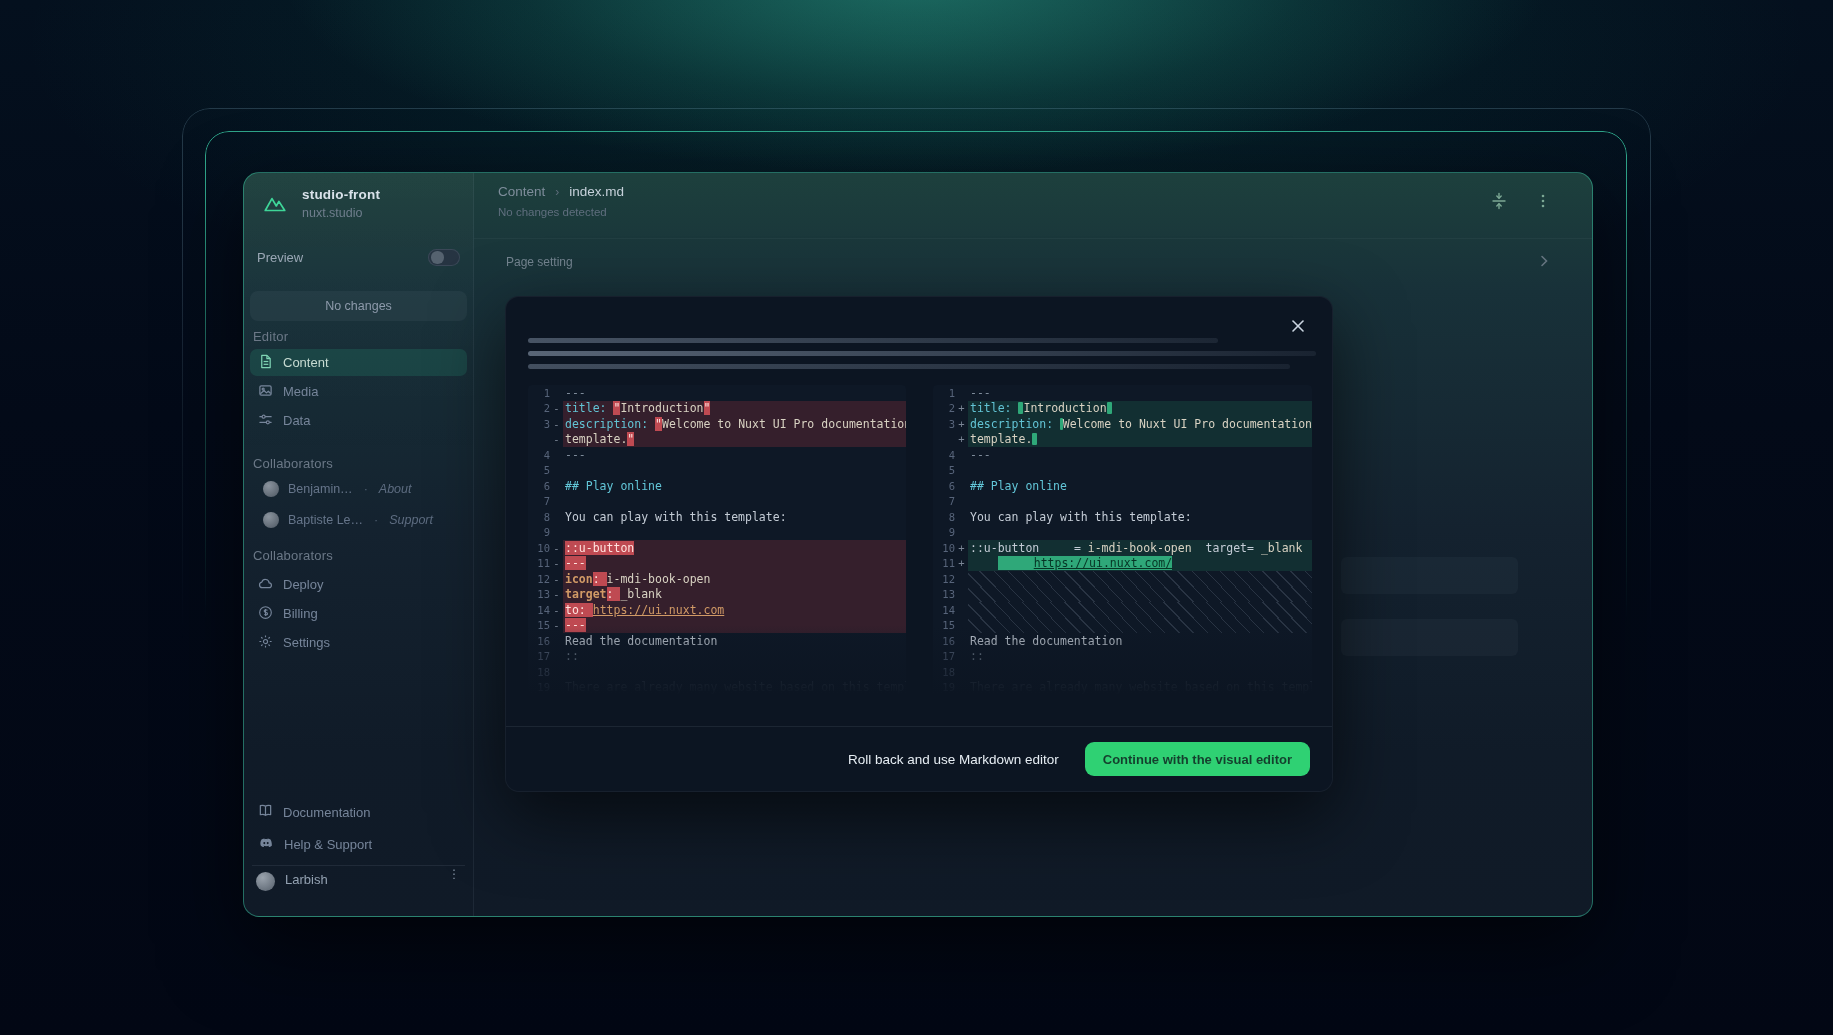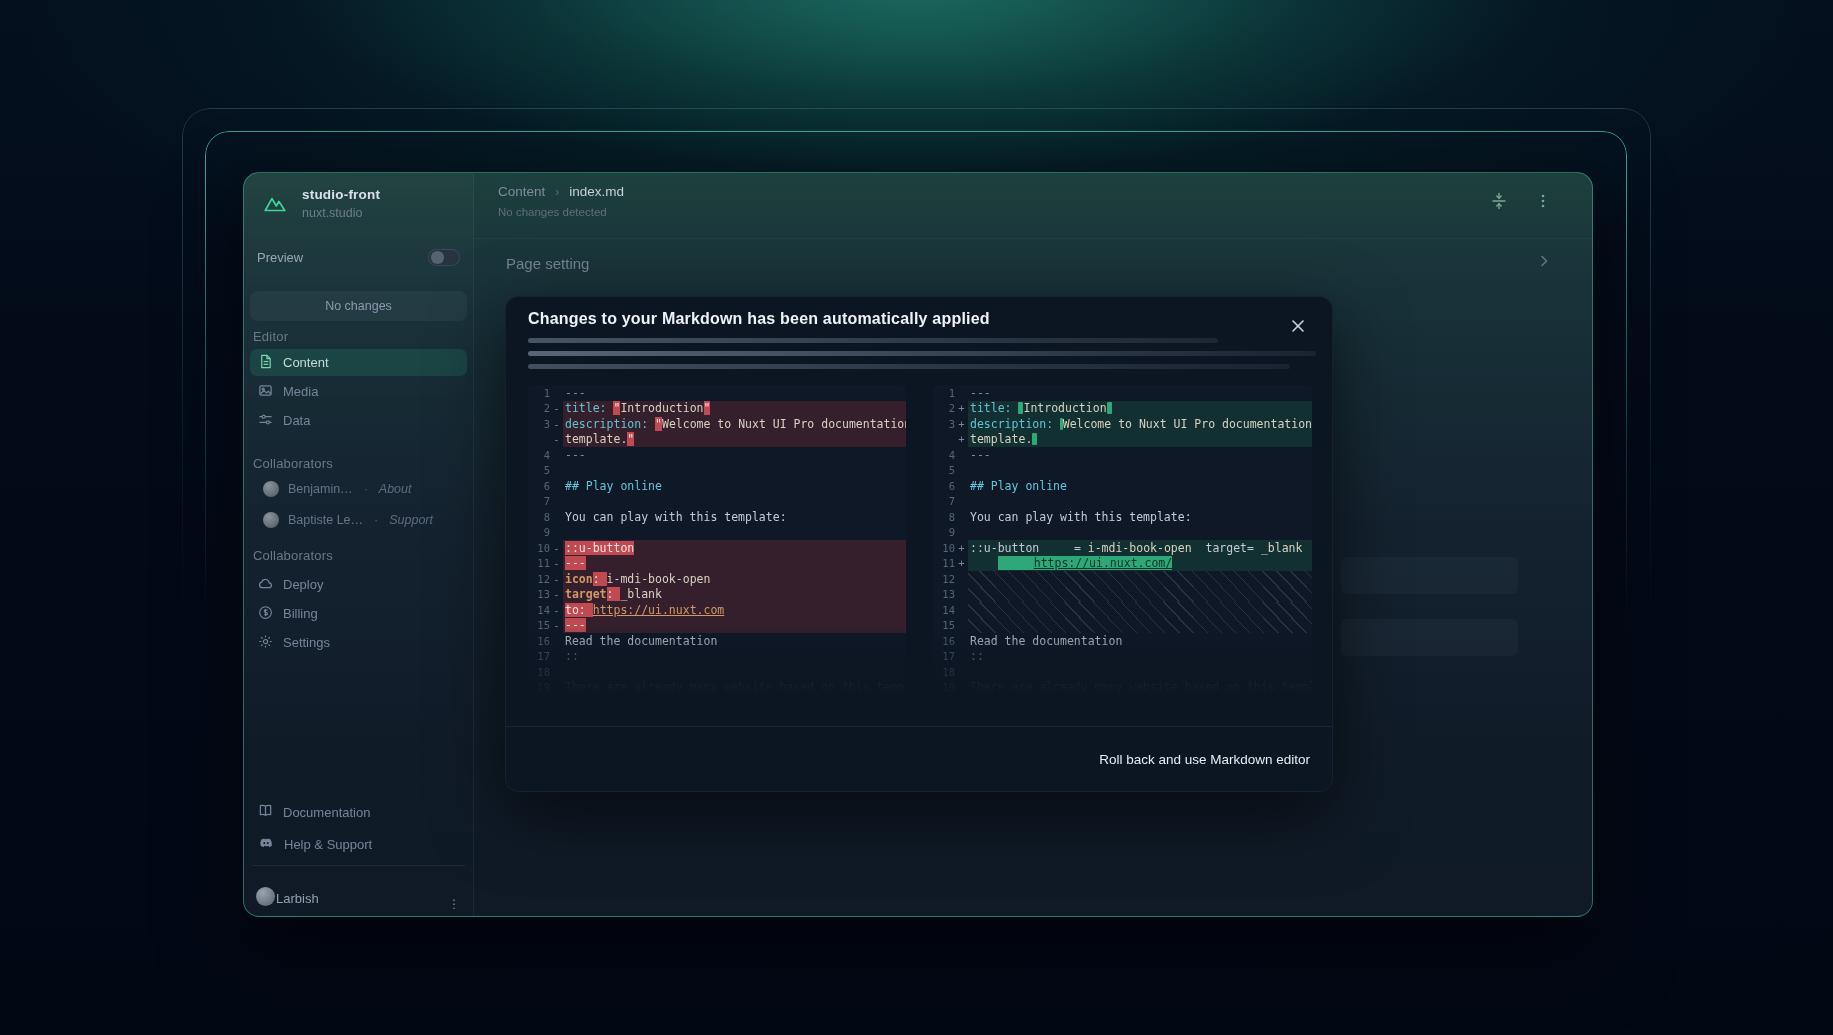--- a/index.html
+++ b/index.html
@@ -55,31 +55,31 @@
   .nav-item svg{ flex:0 0 auto; }
   .nav-item.active{ background:rgba(52,211,153,0.14); color:#c7dbd2; }
   .nav-item.active svg{ color:#7fd4b4; }
   .collab-row{ height:26px; display:flex; align-items:center; gap:9px; padding-left:13px; font-size:12.5px; color:#66758a; }
   .collab-row .avatar{ width:16px; height:16px; border-radius:50%; background:radial-gradient(circle at 35% 30%, #8b949e, #4d5762); flex:0 0 auto; }
   .collab-row .dot{ color:#516072; margin:0 2px; }
   .collab-row .page{ color:#5d6c80;font-style:italic; }
   .side-bottom{ position:absolute; left:6px; right:6px; bottom:10px; }
   .side-bottom .nav-item{ height:30px; }
   .side-divider{ height:1px; background:rgba(148,163,184,0.12); margin:6px 2px; }
-  .user-row{ height:34px; display:flex; align-items:flex-end; gap:1px; padding:0 6px; color:#93a1b1; font-size:13px; }
+  .user-row{ height:34px; display:flex; align-items:flex-start; gap:10px; padding:0 6px; color:#93a1b1; font-size:13px; }
   .user-row .avatar{ width:19px; height:19px; border-radius:50%; background:radial-gradient(circle at 35% 30%, #9aa3ad, #555f6b); }
   .user-row .kebab{ margin-left:auto; color:#8391a2; font-size:12px; letter-spacing:0; line-height:4px; text-align:center; width:14px; }
   
   .content{ position:absolute; left:230px; top:0; right:0; bottom:0; }
   .breadcrumb{ position:absolute; left:24px; top:11px; display:flex; align-items:center; gap:10px; font-size:13.5px; }
   .crumb-a{ color:#7e8d9b; } .crumb-sep{ color:#5d6c7a; font-size:12px; } .crumb-b{ color:#c6d1da; }
   .header-status{ position:absolute; left:24px; top:33px; font-size:11.5px; color:#5f6e7e; }
   .header-icons{ position:absolute; right:40px; top:19px; display:flex; gap:26px; color:#7ca894; }
   .content-divider{ position:absolute; left:0; right:0; top:65px; height:1px; background:rgba(255,255,255,0.04); }
-  .page-setting{ position:absolute; left:32px; top:82px; font-size:15px; color:#73838f; }
+  .page-setting{ position:absolute; left:32px; top:82px; font-size:12px; color:#73838f; }
   .page-setting-chevron{ position:absolute; right:40px; top:80px; color:#64747f; }
   .ghost-row{ position:absolute; left:867px; width:177px; height:37px; border-radius:6px; background:rgba(148,163,184,0.055); }
   
   .modal{ position:absolute; left:505px; top:296px; width:828px; height:496px; border-radius:14px;
     background:#0c1522; border:1px solid rgba(148,163,184,0.08); box-shadow:0 24px 70px rgba(0,0,0,0.6); }
   .modal-title{ position:absolute; left:22px; top:13px; font-size:16px; font-weight:600; color:#edf3f8; letter-spacing:.2px; }
   .modal-close{ position:absolute; right:24px; top:19px; width:20px; height:20px; color:#cbd5e1; display:flex; align-items:center; justify-content:center; }
   .skel{ position:absolute; left:22px; height:4.5px; border-radius:3px; }
   .skel1{ top:41px; width:690px; background:linear-gradient(90deg, rgba(120,135,155,0.55), rgba(120,135,155,0.15)); }
   .skel2{ top:54px; width:788px; background:linear-gradient(90deg, rgba(140,155,175,0.60), rgba(120,135,155,0.40) 55%, rgba(120,135,155,0.12)); }
@@ -265,21 +265,20 @@
       <svg class="page-setting-chevron" width="16" height="16" viewBox="0 0 16 16" fill="none" stroke="currentColor" stroke-width="1.6" stroke-linecap="round">
           <path d="M6 3.5 L10.5 8 L6 12.5"></path>
         </svg>
 
       <div class="ghost-row" style="top:384px"></div>
       <div class="ghost-row" style="top:446px"></div>
     </div>
   </div>
 
   <div class="modal">
-    <div class="modal-title">Changes to your Markdown has been automatically applied</div>
     <div class="modal-close">
       <svg width="16" height="16" viewBox="0 0 16 16" fill="none" stroke="currentColor" stroke-width="1.6" stroke-linecap="round">
           <line x1="3" y1="3" x2="13" y2="13"></line>
           <line x1="13" y1="3" x2="3" y2="13"></line>
         </svg>
     </div>
     <div class="skel skel1"></div>
     <div class="skel skel2"></div>
     <div class="skel skel3"></div>
 
@@ -326,15 +325,16 @@
           <div class="diff-row "><span class="ln">16</span><span class="sign"></span><span class="code"><span class="sp c-t">Read the documentation</span></span></div>
           <div class="diff-row "><span class="ln">17</span><span class="sign"></span><span class="code"><span class="sp c-p">::</span></span></div>
           <div class="diff-row "><span class="ln">18</span><span class="sign"></span><span class="code"></span></div>
           <div class="diff-row  faded"><span class="ln">19</span><span class="sign"></span><span class="code"><span class="sp c-f">There are already many website based on this template:</span></span></div>
         </div>
       <div class="diff-fade"></div>
     </div>
 
     <div class="modal-footer">
       <div class="rollback-btn">Roll back and use Markdown editor</div>
+      <div class="continue-btn">Continue with the visual editor</div>
     </div>
   </div>
 </div>
 
 </body></html>

